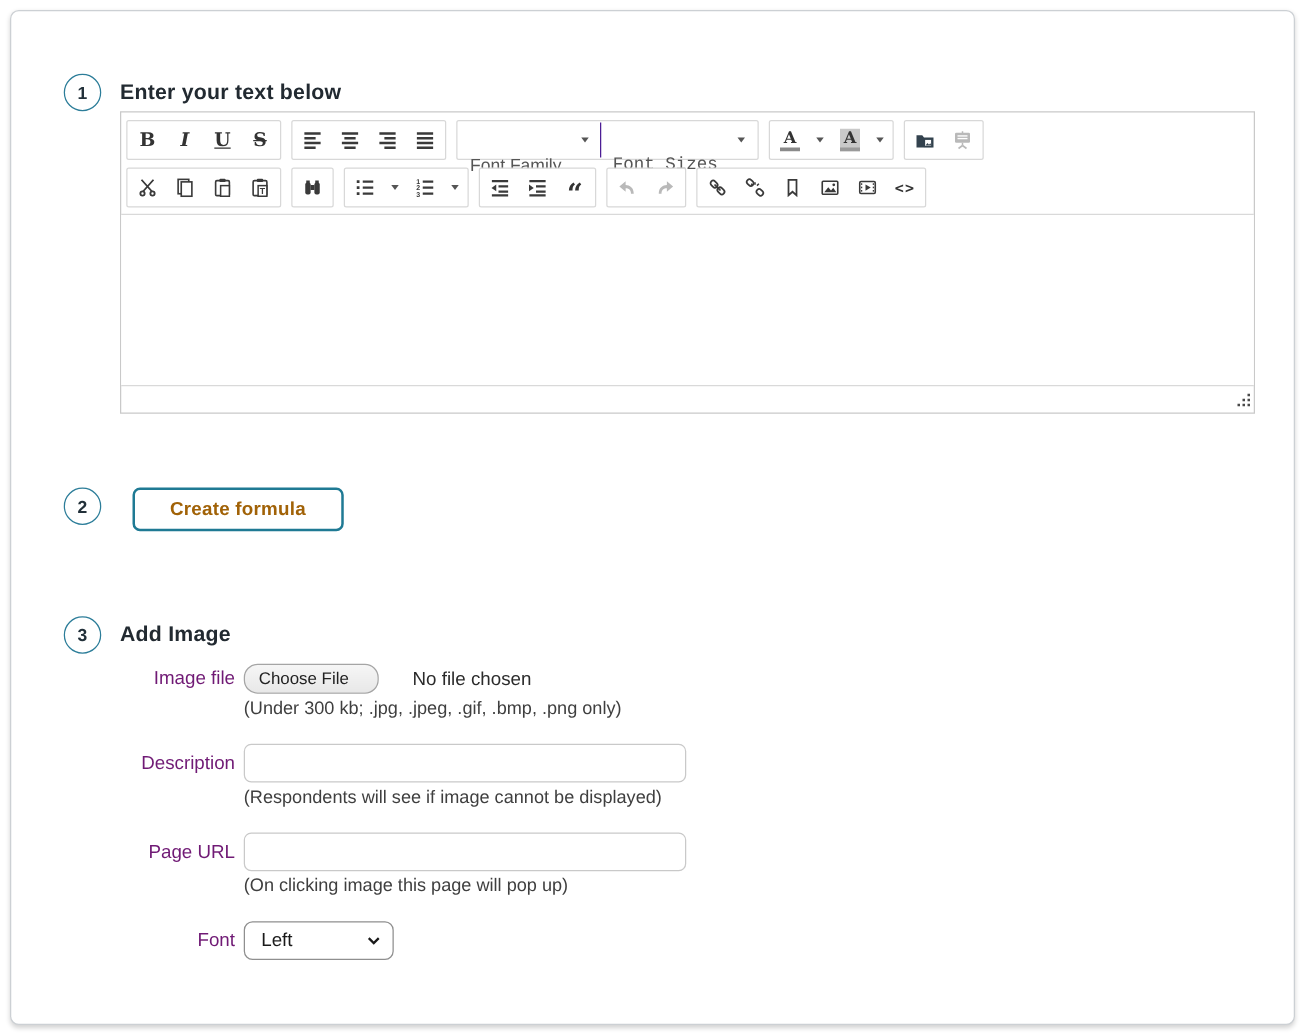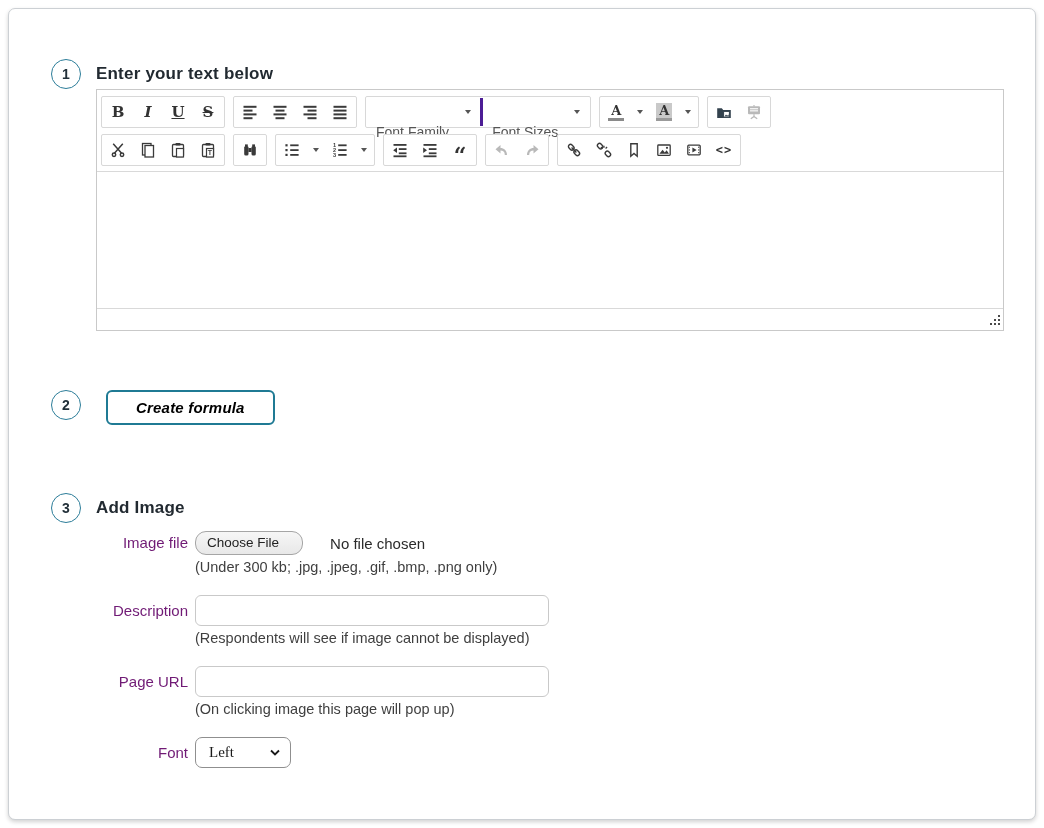--- a/index.html
+++ b/index.html
@@ -20,47 +20,47 @@
   .tb-group { display:flex; align-items:center; border:1px solid #d8d8d8; border-radius:2px; background:#fff; padding:1px; height:32px; }
   .tbtn { width:30px; height:28px; display:flex; align-items:center; justify-content:center; background:transparent; border:none; cursor:pointer; }
   .tbtn.narrow { width:18px; }
   .ltr { font-family:"DejaVu Serif", serif; font-weight:bold; font-size:15px; color:#333; line-height:1; }
   .ltr.it { font-style:italic; }
   .ltr.un { text-decoration:underline; }
   .ltr.st { text-decoration:line-through; }
   .caret { width:0; height:0; border-left:3.5px solid transparent; border-right:3.5px solid transparent; border-top:4px solid #555; }
   .tb-select { display:flex; align-items:center; justify-content:space-between; height:28px; padding:0 9px; cursor:pointer; }
   .tb-select .sel-label { font-size:14px; color:#555; margin-right:16px;margin-top:40px; }
-  .tb-select + .tb-select { border-left:3px solid #4c1d95; }
+  .tb-select + .tb-select { border-left:1px solid #4c1d95;font-family:Liberation Mono, monospace; }
   .acolor { font-family:"DejaVu Serif", serif; font-weight:bold; font-size:13px; color:#333; line-height:1;
             border-bottom:3px solid #8a8a8a; padding:1px 3px 1px 3px; }
   .acolor.bg { background:#c9c9c9; border-bottom-color:#9a9a9a; }
   .quote-glyph { font-family:"DejaVu Serif", serif; font-weight:bold; font-size:22px; color:#333; line-height:10px; margin-top:10px; }
   .code-glyph { font-family:"DejaVu Sans Mono", monospace; font-weight:bold; font-size:12px; color:#333; letter-spacing:1px; }
   .edit-area { flex:1; background:#fff; }
   .statusbar { height:22px; border-top:1px solid #d9d9d9; display:flex; align-items:center; justify-content:flex-end; padding-right:3px; }
   svg.icon { display:block; }
 
   
   .step2-row { display:flex; align-items:center; }
-  .formula-btn { margin-left:10px; background:#fff; border:2px solid #1f7a94; border-radius:6px; color:#000000;
-                 font-family:"Liberation Sans",sans-serif; font-weight:bold; font-size:15px; padding:7px 28px; cursor:pointer; letter-spacing:.2px;font-style:italic; }
+  .formula-btn { margin-left:10px; background:#fff; border:2px solid #1f7a94; border-radius:6px; color:#a16207;
+                 font-family:"Liberation Sans",sans-serif; font-weight:bold; font-size:15px; padding:7px 28px; cursor:pointer; letter-spacing:.2px; }
 
   
   .form { margin-top:8px; }
   .frow { display:grid; grid-template-columns:92px 1fr; column-gap:7px; margin-bottom:20px; }
   .frow .flabel { grid-column:1; grid-row:1; text-align:right; font-size:15px; color:#701a75; align-self:center; line-height:31px; white-space:nowrap; }
   .frow .fctl { grid-column:2; grid-row:1; display:flex; align-items:center; }
   .frow .fhint { grid-column:2; grid-row:2; font-size:14.5px; color:#3f3f3f; margin-top:4px; }
   .file-btn { display:inline-block; background:linear-gradient(#f6f6f6,#e8e8e8); border:1px solid #a5a5a5; border-radius:11px;
               font-size:13.5px; color:#222; padding:3px 23px 4px 11px; cursor:pointer; }
   .file-status { font-size:15px; color:#2b2b2b; margin-left:27px; }
   .tinput { width:354px; height:31px; border:1px solid #c9c9c9; border-radius:6px; padding:0 10px; font-size:14px; color:#222; outline:none; background:#fff; }
-  .aselect { width:96px; height:31px; border:1px solid #8f8f8f; border-radius:7px; background:#fff; display:flex; align-items:center;
-             justify-content:space-between; padding:0 10px 0 13px; font-size:15px; color:#1a1a1a; cursor:pointer;font-family:Liberation Serif, serif; }
+  .aselect { width:120px; height:31px; border:1px solid #8f8f8f; border-radius:7px; background:#fff; display:flex; align-items:center;
+             justify-content:space-between; padding:0 10px 0 13px; font-size:15px; color:#1a1a1a; cursor:pointer; }
 
   
   .s1 { margin-top:50px; }
   .s2 { margin-top:59px; }
   .s3 { margin-top:68px; }
 </style>
 </head>
 <body>
 
 <div class="card">

